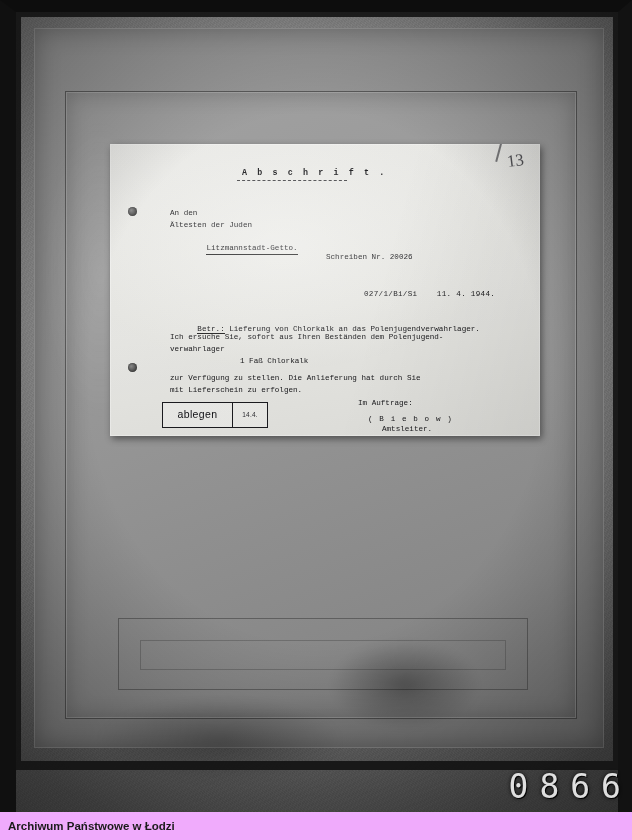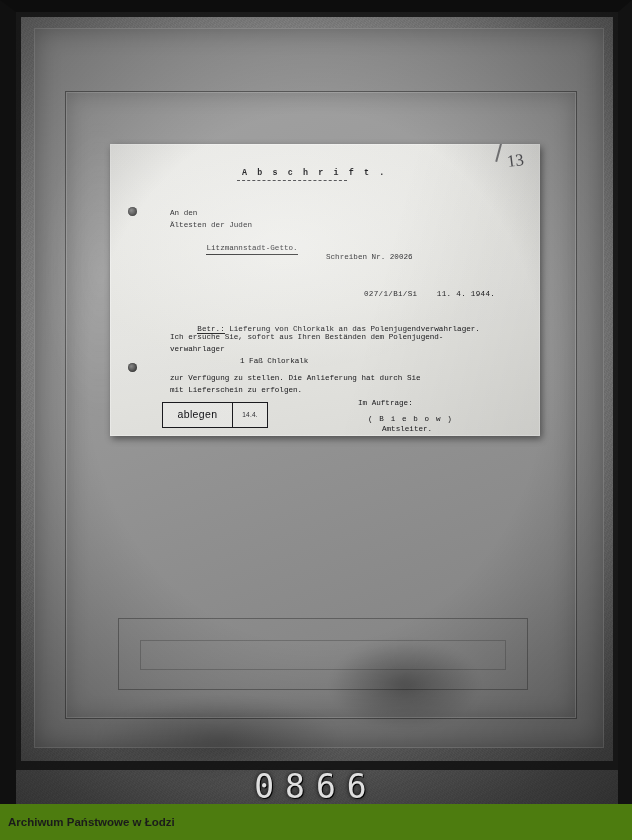--- a/index.html
+++ b/index.html
@@ -297,37 +297,37 @@
     transform: rotate(22deg);
     opacity: 0.75;
   }
 
   
   .frame-number {
     position: absolute;
     left: 0;
     right: 0;
     bottom: 34px;
-    text-align: center;
+    text-align: right;
     font-family: "DejaVu Sans Mono", monospace;
     font-size: 33px;
     letter-spacing: 11px;
     color: #e8e8e8;
     text-shadow: 0 0 4px rgba(0,0,0,0.9), 1px 1px 0 #000;
     opacity: 0.95;
   }
 
   
   .credit-bar {
     position: absolute;
     left: 0;
     right: 0;
     bottom: 0;
-    height: 36px;
-    background: #4d7c0f;
+    height: 28px;
+    background: #f0abfc;
     display: flex;
     align-items: center;
     padding-left: 8px;
     box-sizing: border-box;
   }
   .credit-text {
     font-family: "Liberation Sans", sans-serif;
     font-size: 11.5px;
     font-weight: bold;
     color: #1b1b1b;

